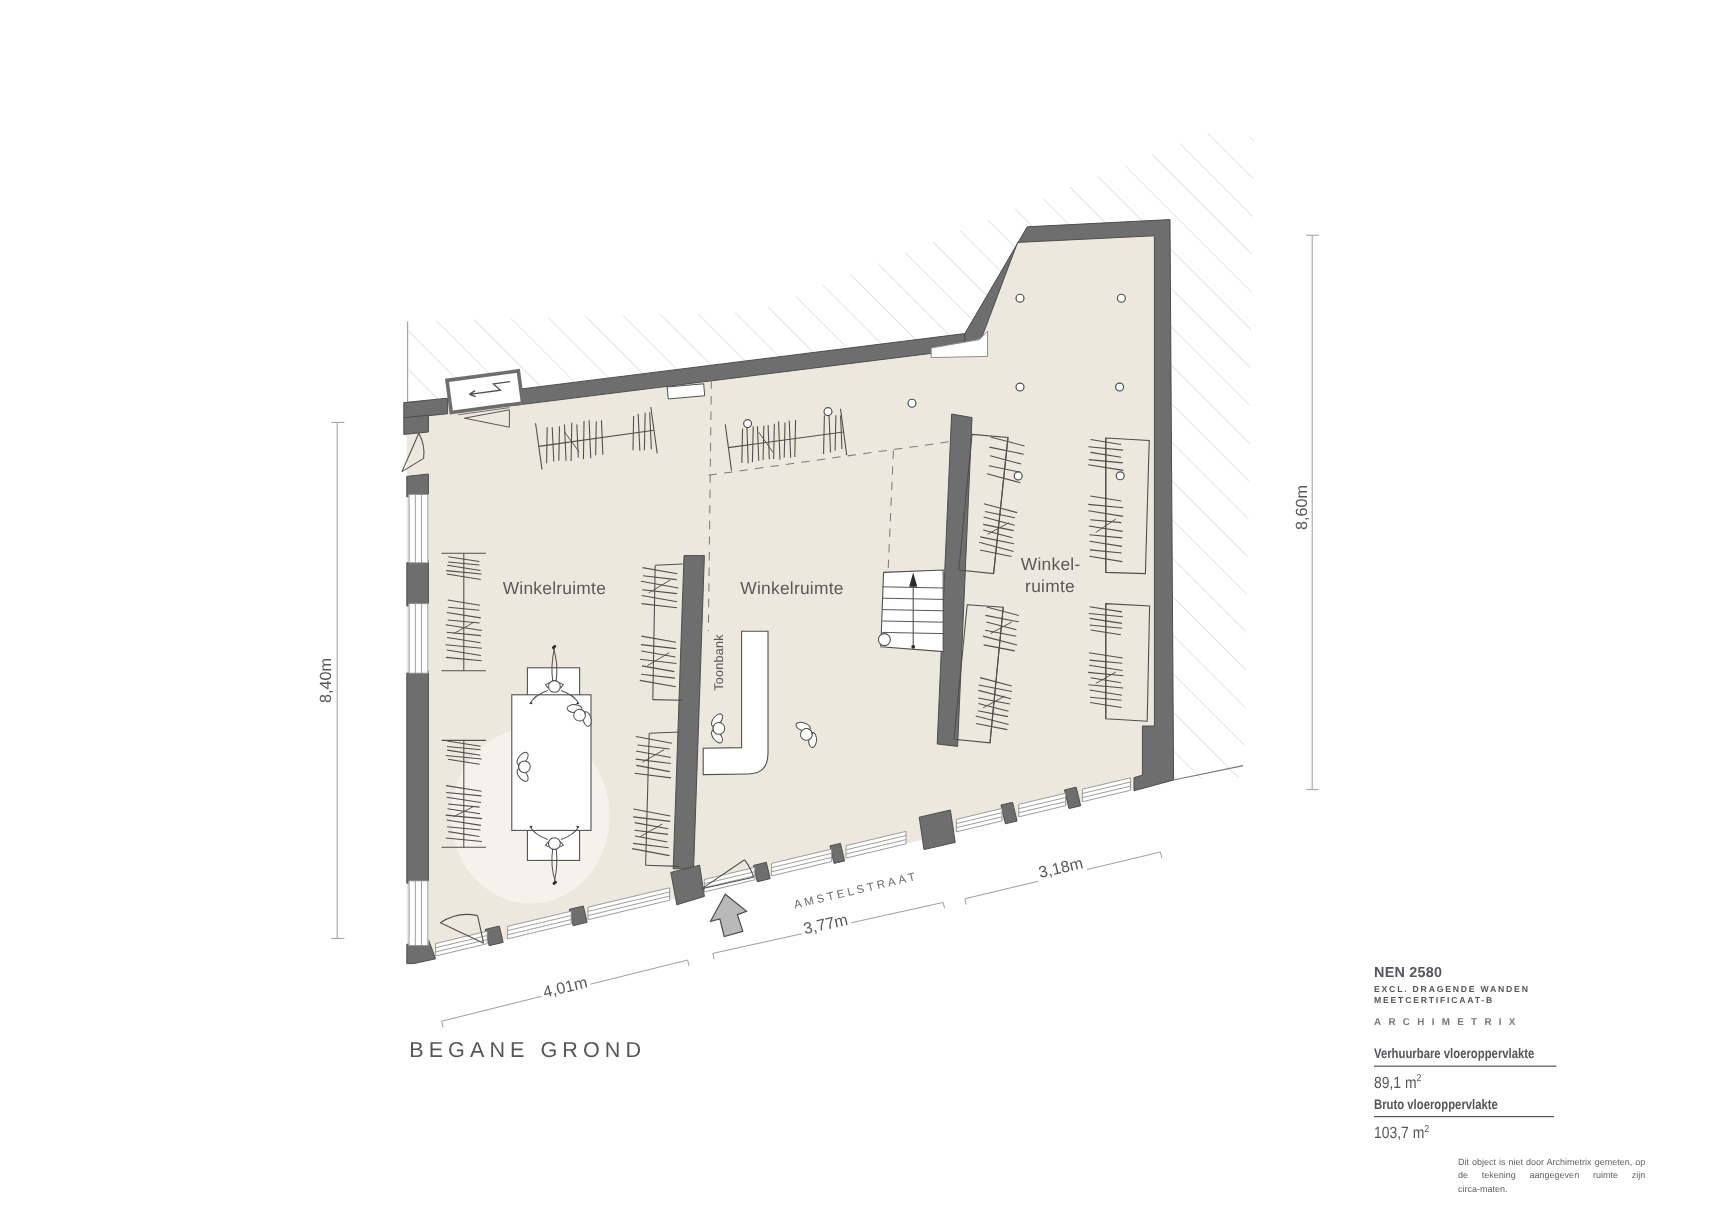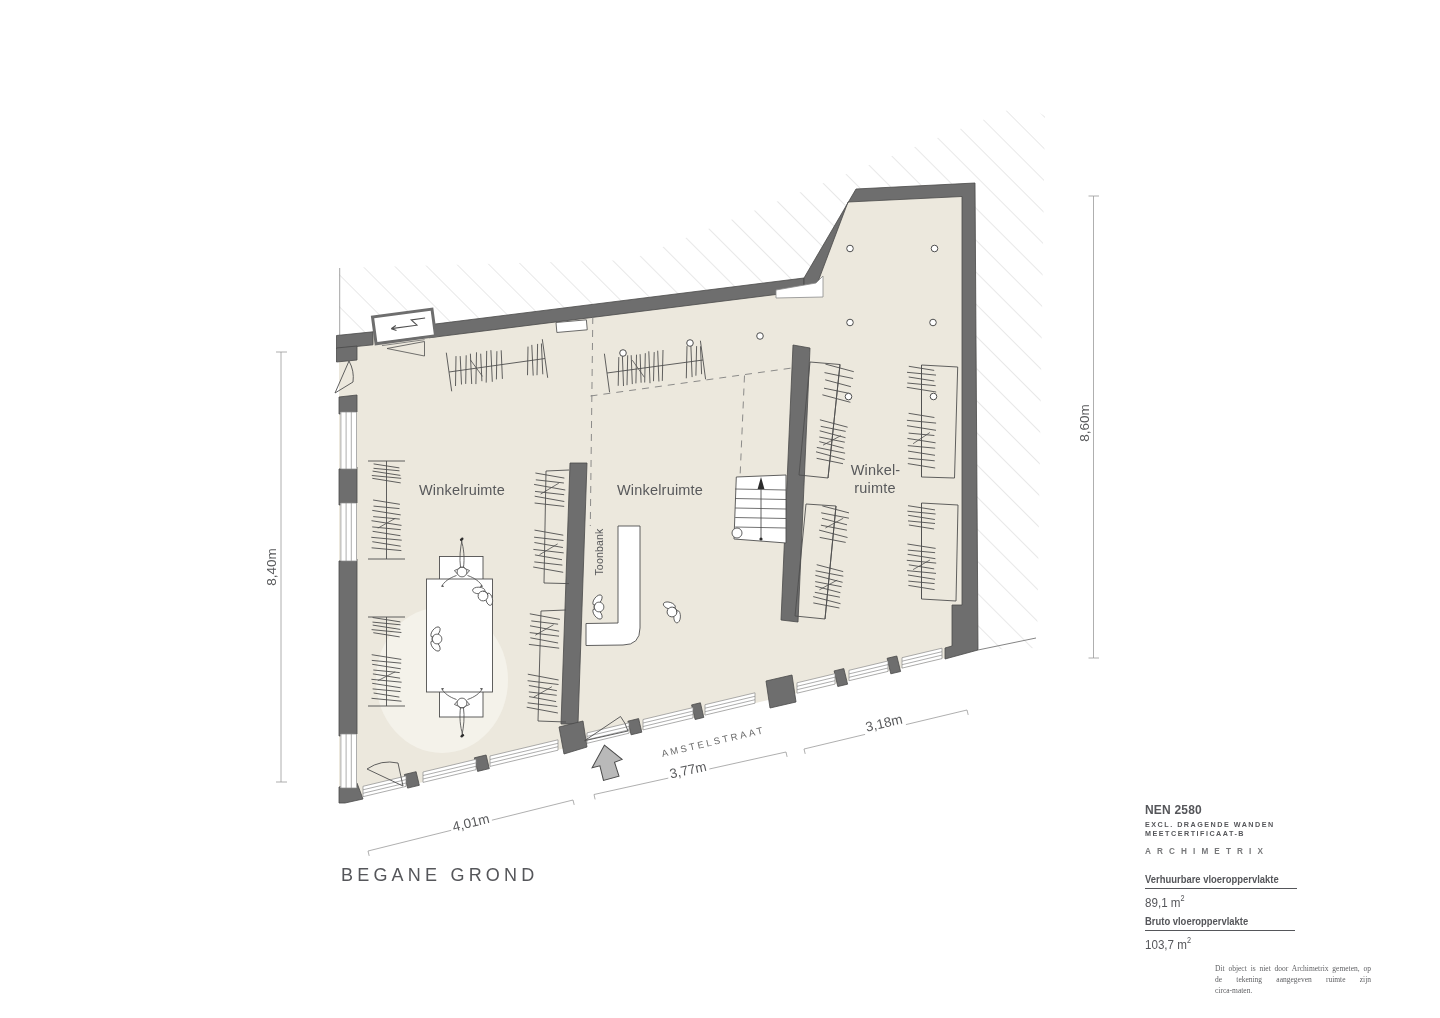--- a/index.html
+++ b/index.html
@@ -4,21 +4,21 @@
 html,body{margin:0;padding:0;background:#fff;width:1440px;height:1018px;overflow:hidden}
 *{box-sizing:border-box}
 .info{position:absolute;left:1145px;top:803px;width:185px;font-family:"Liberation Sans",sans-serif;color:#58595b}
 .info .nen{font-size:12px;font-weight:bold;letter-spacing:0.2px;color:#55565a}
 .info .sub{font-size:7.2px;font-weight:bold;letter-spacing:1.5px;margin-top:3px;line-height:1.3;color:#55565a}
 .info .arch{font-size:8.2px;letter-spacing:6.1px;color:#77787a;margin-top:8px;font-weight:bold}
 .info .h{font-size:11.5px;font-weight:bold;margin-top:0;white-space:nowrap;color:#55565a;transform:scaleX(0.82);transform-origin:left}
 .info .rule{height:0;border-top:1.3px solid #55565a;margin-top:3px}
 .info .val{font-size:13.5px;margin-top:4px;color:#55565a;transform:scaleX(0.86);transform-origin:left}
 .info .val sup{font-size:8.5px}
-.disc{position:absolute;left:1215px;top:964px;width:156px;font-family:Liberation Serif, serif;font-size:7.5px;color:#606164;line-height:10.8px}
+.disc{position:absolute;left:1215px;top:964px;width:156px;font-family:Liberation Sans, sans-serif;font-size:7.5px;color:#606164;line-height:10.8px}
 .disc .j{text-align:justify;height:10.8px;overflow:hidden}
 .disc .j:after{content:"";display:inline-block;width:100%;height:0}
 </style></head>
 <body>
 <div style="position:absolute;left:0;top:0"><svg xmlns="http://www.w3.org/2000/svg" width="1440" height="1018" viewBox="0 0 1440 1018">
 <rect width="1440" height="1018" fill="#ffffff"></rect>
 <defs>
         <pattern id="h" patternUnits="userSpaceOnUse" width="22.6" height="22.6" patternTransform="rotate(-45)">
           <rect width="22.6" height="22.6" fill="#fff"></rect>
           <line x1="0" y1="0" x2="0" y2="22.6" stroke="#dcdddd" stroke-width="1.3"></line>

